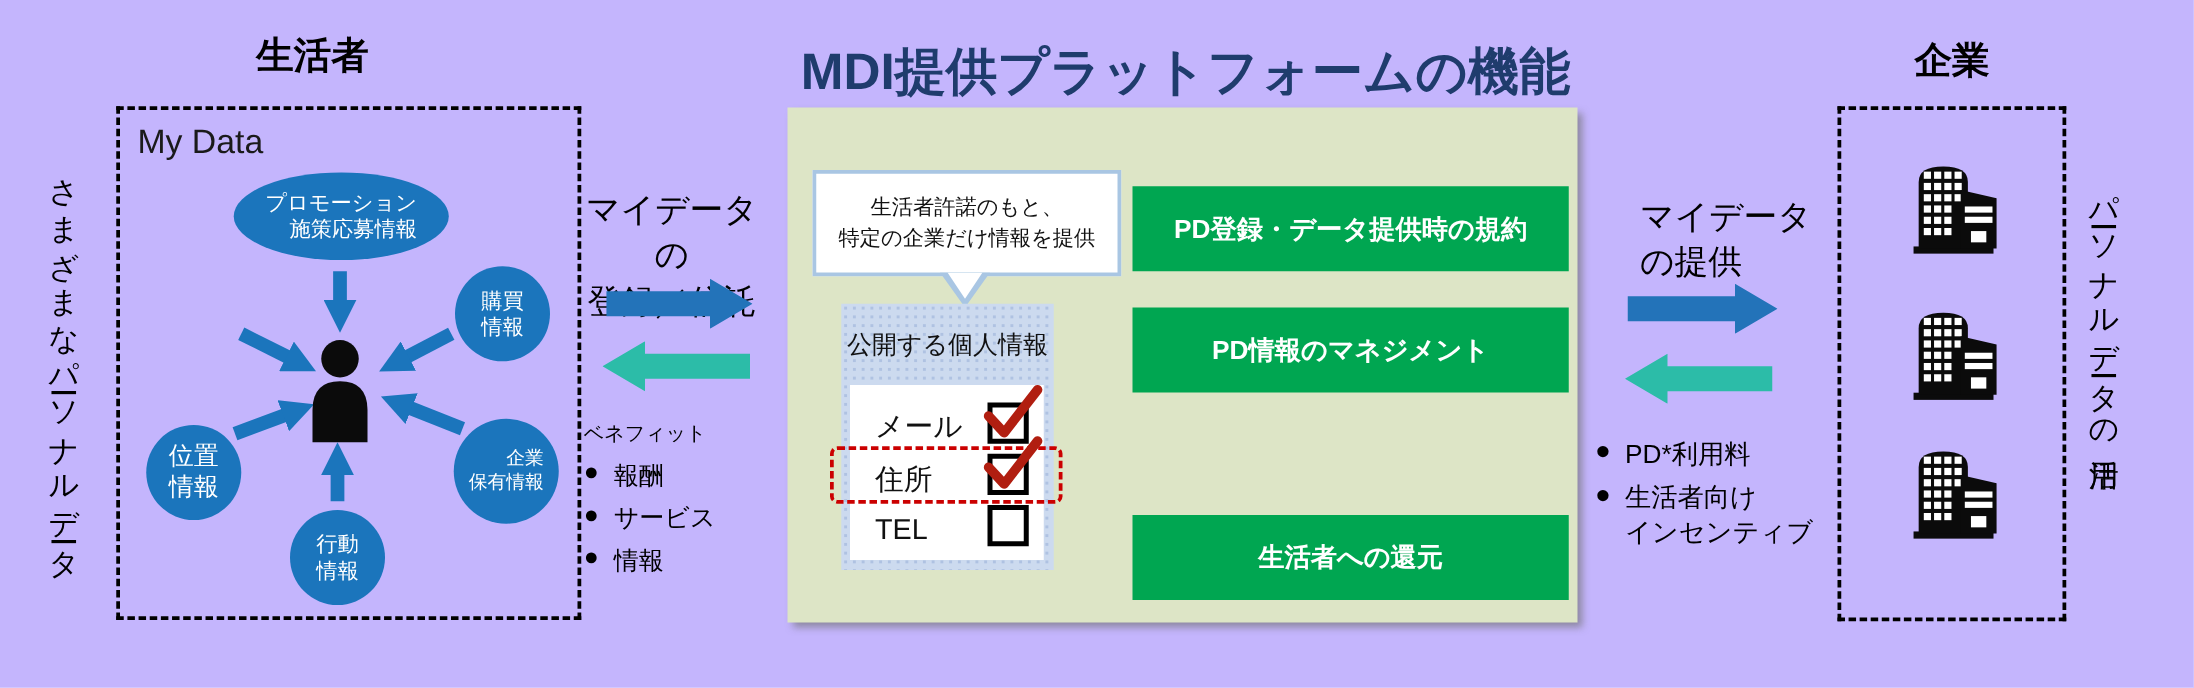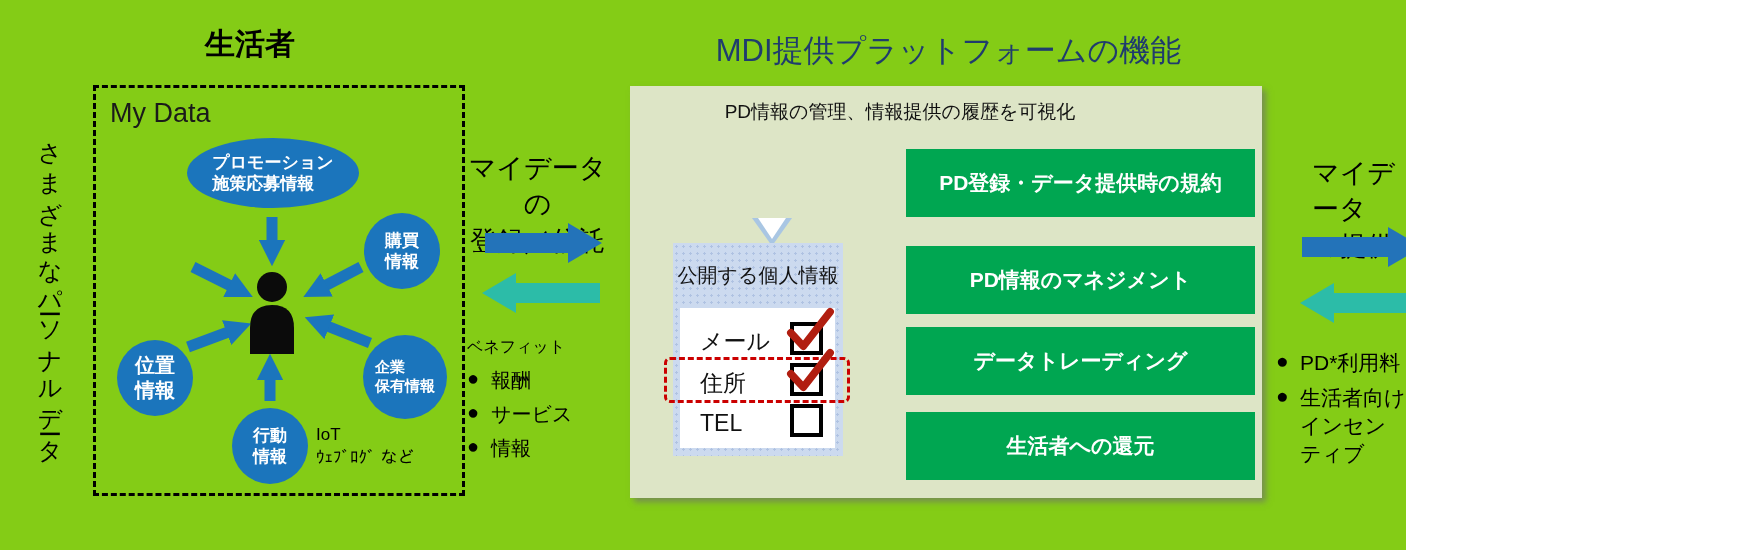--- a/index.html
+++ b/index.html
@@ -3,38 +3,38 @@
 <meta charset="utf-8">
 <style>
   :root{
     --bubble-blue:#1B75BC; --arrow-blue:#2373B9; --arrow-teal:#2CBCA8;
     --title-navy:#1F3C6D; --function-green:#00A651; --panel-green:#DDE5C6;
     --callout-border:#A9C6E3; --consent-blue:#CCDAEF; --check-red:#B11E10;
     --highlight-red:#CB0000;
   }
   *{box-sizing:border-box;margin:0;padding:0}
   body{background:#fff;font-family:"Liberation Sans","DejaVu Sans",sans-serif;color:#1a1a1a}
-  .canvas{position:relative;width:1406px;height:550px;background:#84cc16;overflow:hidden}
+  .canvas{position:relative;width:1755px;height:550px;background:#c4b5fd;overflow:hidden}
   .abs{position:absolute}
   .pre{white-space:pre-line}
   .ctr{text-align:center}
   .section-title{font-size:30px;font-weight:bold;color:#000}
   .vertical{writing-mode:vertical-rl;font-size:24px;letter-spacing:2px;color:#000}
   .dashed-box{border:3px dashed #000}
-  .bubble{background:var(--bubble-blue);color:#fff;font-weight:bold;border-radius:50%;
-          display:flex;align-items:center;justify-content:center;line-height:1.25;text-align:left}
+  .bubble{background:var(--bubble-blue);color:#fff;font-weight:normal;border-radius:50%;
+          display:flex;align-items:center;justify-content:center;line-height:1.25;text-align:right}
   .mydata{font-size:27px;color:#1a1a1a}
   .iot{font-size:17px;line-height:1.35;color:#000}
   .flow-label{font-size:27px;line-height:1.35;color:#000}
   .benefit-title{font-size:16px;color:#000}
   .bullet-list{list-style:none;font-size:20px;color:#000}
   .bullet-list li{display:flex;margin-bottom:7px}
   .bullet-list .b{width:24px;flex:0 0 24px}
   .panel{background:var(--panel-green);box-shadow:4px 4px 6px rgba(110,110,110,.65)}
-  .platform-title{font-size:31px;font-weight:normal;color:var(--title-navy)}
+  .platform-title{font-size:41px;font-weight:bold;color:var(--title-navy)}
   .panel-header{font-size:19px;color:#111}
   .callout{background:#fff;border:3px solid var(--callout-border);display:flex;align-items:center;
            justify-content:center;font-size:17px;line-height:1.45;text-align:center;color:#111}
   .consent{background-color:var(--consent-blue);
            background-image:radial-gradient(circle,#AFC2E2 1.2px,rgba(0,0,0,0) 1.4px);
            background-size:7px 7px}
   .consent-title{font-size:20px;color:#111}
   .listbox{background:#fff}
   .row-label{font-size:23px;color:#111}
   .checkbox{width:33px;height:33px;border:4px solid #000;background:#fff}
@@ -94,22 +94,20 @@
 保有情報</div>
 
   <div class="abs bubble pre" style="left:232px;top:408px;width:76px;height:76px;font-size:17px">行動
 情報</div>
 
   <svg class="abs" style="left:246px;top:272px" width="52" height="82" viewBox="0 0 52 82">
     <circle cx="26" cy="15" r="15" class="fill-black"></circle>
     <path d="M4,82 V56 Q4,33 26,33 Q48,33 48,56 V82 Z" class="fill-black"></path>
   </svg>
 
-  <div class="abs iot pre" style="left:316px;top:424px">IoT
-ｳｪﾌﾞﾛｸﾞ など</div>
 
   <div class="abs flow-label pre ctr" style="left:460px;top:150px;width:155px">マイデータの
 登録／信託</div>
 
   <svg class="abs" style="left:485px;top:223px" width="117" height="40" viewBox="0 0 117 40">
     <polygon points="0,10 83,10 83,0 117,20 83,40 83,30 0,30" class="fill-midblue"></polygon>
   </svg>
 
   <svg class="abs" style="left:482px;top:273px" width="118" height="40" viewBox="0 0 118 40">
     <polygon points="118,10 34,10 34,0 0,20 34,40 34,30 118,30" class="fill-teal"></polygon>
@@ -129,22 +127,23 @@
     <li>
       <span class="b">●</span>
       <span>情報</span>
     </li>
   </ul>
 
   <div class="abs ctr platform-title" style="left:635px;top:30px;width:627px">MDI提供プラットフォームの機能</div>
 
   <div class="abs panel" style="left:630px;top:86px;width:632px;height:412px"></div>
 
-  <div class="abs ctr panel-header" style="left:640px;top:99px;width:520px">PD情報の管理、情報提供の履歴を可視化</div>
-
+
+  <div class="abs callout pre" style="left:650px;top:136px;width:247px;height:85px">生活者許諾のもと、
+特定の企業だけ情報を提供</div>
 
   <svg class="abs" style="left:752px;top:218px" width="40" height="30" viewBox="0 0 40 30">
     <polygon points="0,0 40,0 20,28" class="fill-callout"></polygon>
     <polygon points="6,0 34,0 20,21" class="fill-white"></polygon>
   </svg>
 
   <div class="abs consent" style="left:673px;top:243px;width:170px;height:213px"></div>
 
   <div class="abs ctr consent-title" style="left:673px;top:262px;width:170px">公開する個人情報</div>
 
@@ -161,21 +160,20 @@
   <div class="abs checkbox" style="left:790px;top:363px"></div>
   <svg class="abs check-svg" style="left:786px;top:349px" viewBox="0 0 100 92">
       <path d="M10 52 L36 80 L92 8"></path>
     </svg>
 
   <div class="abs row-label" style="left:700px;top:410px">TEL</div>
   <div class="abs checkbox" style="left:790px;top:404px"></div>
 
   <div class="abs green-box" style="top:149px">PD登録・データ提供時の規約</div>
   <div class="abs green-box" style="top:246px">PD情報のマネジメント</div>
-  <div class="abs green-box" style="top:327px">データトレーディング</div>
   <div class="abs green-box" style="top:412px">生活者への還元</div>
 
   <div class="abs flow-label pre" style="left:1312px;top:155px">マイデータ
 の提供</div>
 
   <svg class="abs" style="left:1302px;top:227px" width="120" height="40" viewBox="0 0 120 40">
     <polygon points="0,10 86,10 86,0 120,20 86,40 86,30 0,30" class="fill-midblue"></polygon>
   </svg>
 
   <svg class="abs" style="left:1300px;top:283px" width="118" height="40" viewBox="0 0 118 40">

